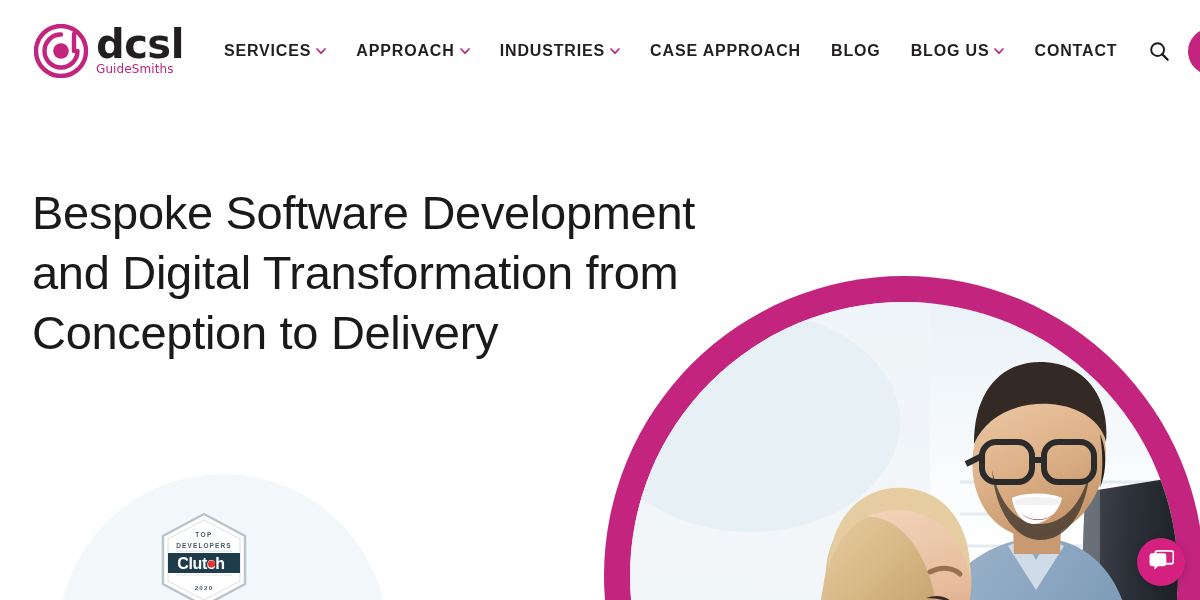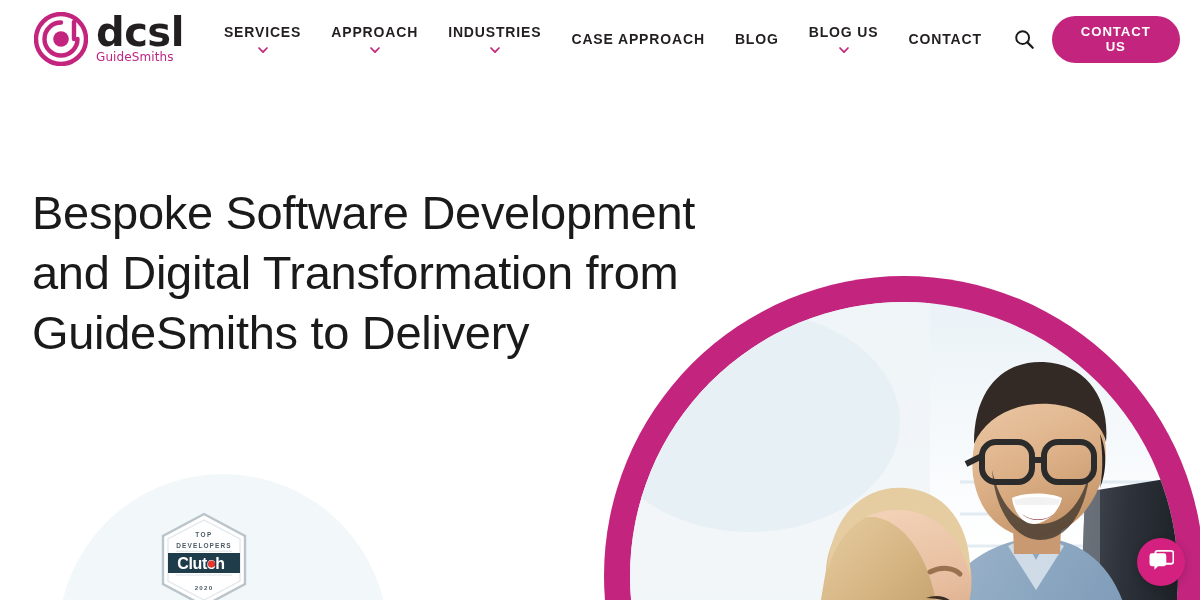--- a/index.html
+++ b/index.html
@@ -6,42 +6,42 @@
   html, body {
     width:1200px; height:600px;
     background:#ffffff;
     font-family:"Liberation Sans", sans-serif;
     overflow:hidden;
   }
   .page { position:relative; width:1200px; height:600px; overflow:hidden; background:#fff; }
 
   
   .header {
-    position:absolute; top:0; left:0; width:1200px; height:78px;
+    position:absolute; top:12px; left:0; width:1200px; height:78px;
     display:flex; align-items:center; z-index:40; background:#fff;
   }
   .logo-wrap {
     display:flex; align-items:center; margin-left:34px; cursor:pointer;
   }
   .logo-mark { width:54px; height:54px; flex:0 0 54px; }
   .logo-text-block { margin-left:8px; display:flex; flex-direction:column; justify-content:center; }
   .logo-dcsl {
     font-size:40px; line-height:0.92; font-weight:700; letter-spacing:-0.5px;
     color:#231f20; font-family:"DejaVu Sans", sans-serif;
   }
   .logo-guidesmiths {
     font-size:12px; line-height:1.1; color:#BE2583; letter-spacing:0.1px;
     font-family:"DejaVu Sans", sans-serif; margin-top:1px;
   }
 
   .nav { display:flex; align-items:center; margin-left:40px; }
   .nav-item {
     display:flex; align-items:center; gap:5px;
-    font-size:14px; font-weight:700; letter-spacing:0.85px;
-    color:#231f20; margin-right:30px; cursor:pointer; white-space:nowrap;flex-direction:column;
+    font-size:16px; font-weight:700; letter-spacing:0.85px;
+    color:#231f20; margin-right:30px; cursor:pointer; white-space:nowrap;
   }
   .chev { display:inline-block; width:10px; height:10px; }
   .chev svg { display:block; }
 
   .header-right { margin-left:auto; display:flex; align-items:center; margin-right:42px; }
   .search-btn {
     width:30px; height:30px; display:flex; align-items:center; justify-content:center;
     cursor:pointer; margin-right:16px;
   }
   .contact-btn {
@@ -313,21 +313,21 @@
       </div>
       <button class="contact-btn">CONTACT US</button>
     </div>
 
   </header>
 
   <section class="hero-text">
     <h1 class="hero-title">
       <span>Bespoke Software Development</span><br>
       <span>and Digital Transformation from</span><br>
-      <span>GuideSmiths to Delivery</span>
+      <span>Conception to Delivery</span>
     </h1>
   </section>
 
   <div class="clutch-badge">
     <svg viewBox="0 0 88 96" width="88" height="96">
       <polygon points="44,2 85,24 85,72 44,94 3,72 3,24" fill="#ffffff" stroke="#b9c4cb" stroke-width="2.4"></polygon>
       <polygon points="44,8 80,27 80,69 44,88 8,69 8,27" fill="#ffffff" stroke="#e3e8eb" stroke-width="1.4"></polygon>
 
       <path d="M8 41 L80 41 L80 61 L8 61 Z" fill="#1f3c4a"></path>
 

